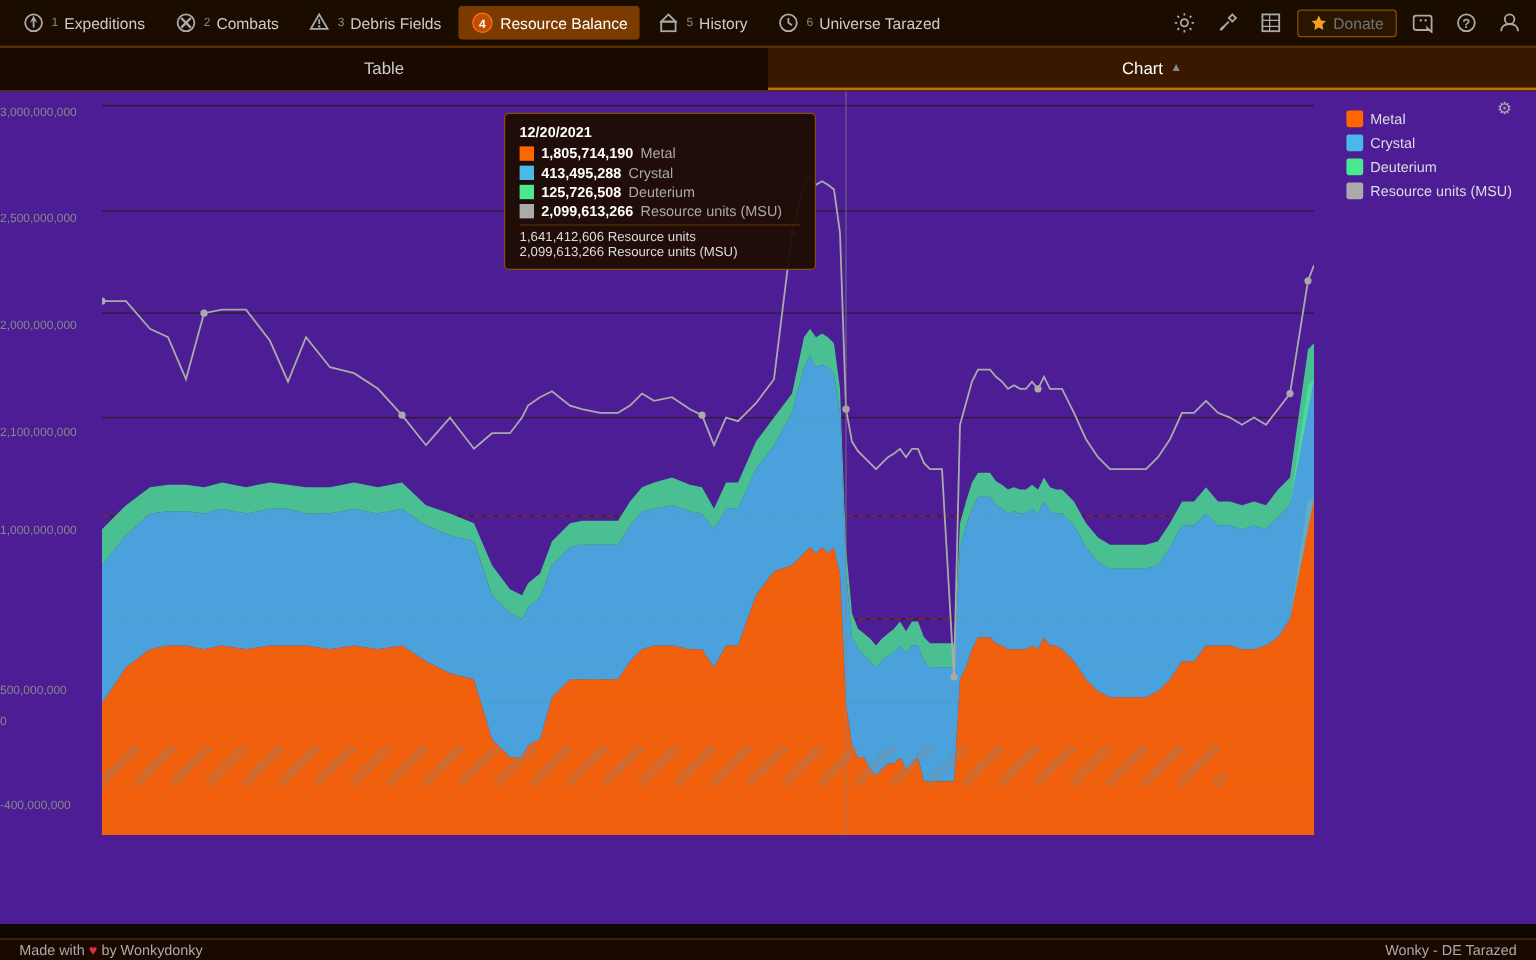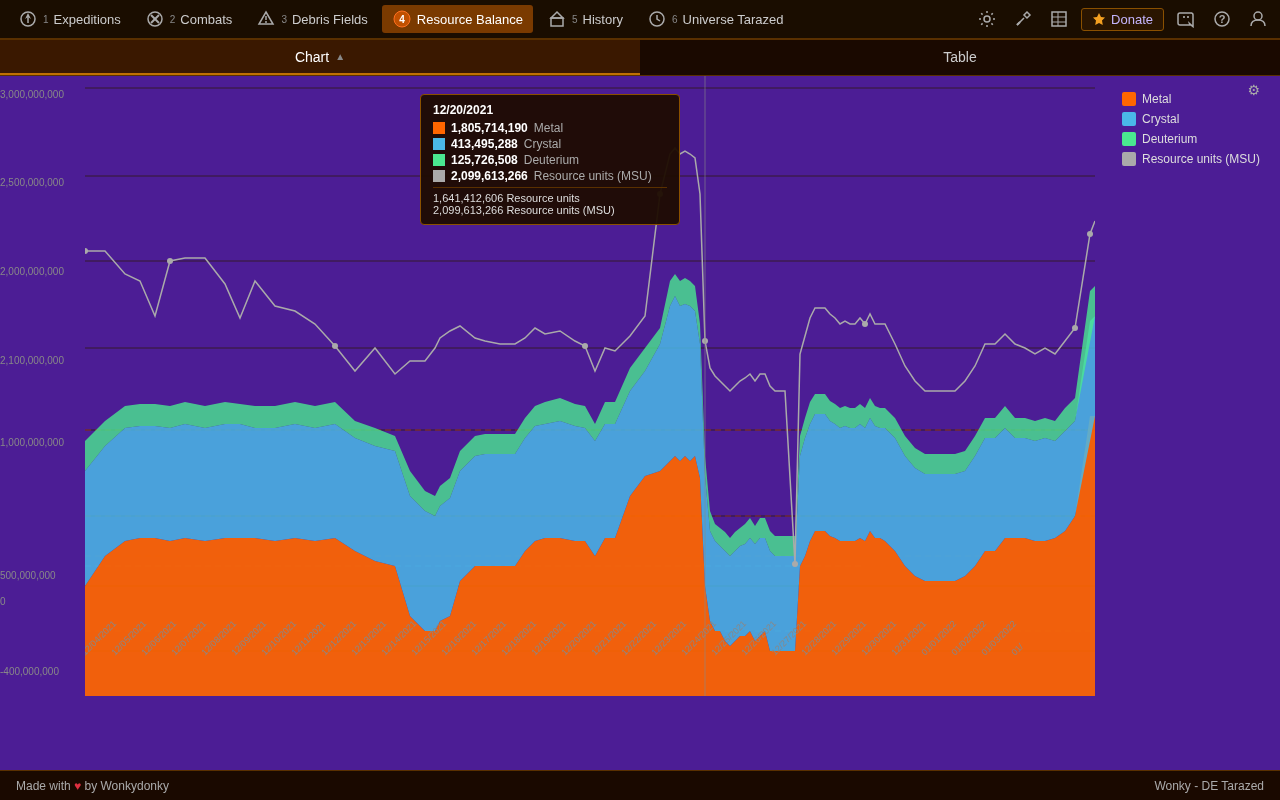--- a/index.html
+++ b/index.html
@@ -26,21 +26,21 @@
     }
     .nav-item.active { background: #7a3a00; color: #fff; }
     .nav-icon { width: 20px; height: 20px; display: inline-flex; align-items: center; justify-content: center; }
     .nav-right { display: flex; align-items: center; gap: 8px; }
     .nav-right-icon {
       width: 28px; height: 28px; display: flex; align-items: center; justify-content: center;
       cursor: pointer; color: #ccc; border-radius: 3px;
     }
     .donate-btn {
       background: #2a1500; border: 1px solid #8a5000;
-      color: #c4b5fd; padding: 3px 10px; border-radius: 3px;
+      color: #737373; padding: 3px 10px; border-radius: 3px;
       cursor: pointer; display: flex; align-items: center; gap: 5px;
       font-size: 13px;
     }
 
     
     #tab-bar {
       display: flex;
       background: #1a0900;
       border-bottom: 1px solid #5a3000;
       height: 36px;
@@ -95,21 +95,21 @@
     #tooltip .tt-swatch { width: 10px; height: 10px; }
     #tooltip .tt-val { color: #fff; font-weight: bold; }
     #tooltip .tt-label { color: #aaa; }
     #tooltip .tt-divider { border-top: 1px solid #5a3000; margin: 4px 0; }
     #tooltip .tt-total { color: #ddd; font-size: 11px; }
 
     
     #footer {
       position: absolute;
       bottom: 0; left: 0; right: 0;
-      height: 30px;
+      height: 18px;
       background: #1a0900;
       border-top: 1px solid #5a3000;
       display: flex; align-items: center; justify-content: space-between;
       padding: 0 16px;
       font-size: 12px; color: #aaa;
     }
     #footer .heart { color: #e03040; }
 
     
     .y-label {
@@ -233,26 +233,26 @@
     <div class="nav-right-icon">
       <svg width="18" height="18" viewBox="0 0 18 18">
           <circle cx="9" cy="6" r="4" fill="none" stroke="#aaa" stroke-width="1.5"></circle>
           <path d="M2 16c0-4 3.1-6 7-6s7 2 7 6" fill="none" stroke="#aaa" stroke-width="1.5"></path>
         </svg>
     </div>
   </div>
 </div>
 
 <div id="tab-bar">
+  <div class="tab-btn">
+    <span>Table</span>
+  </div>
   <div class="tab-btn active">
     <span>Chart</span>
     <span style="margin-left:6px;font-size:10px;color:#888;">▲</span>
-  </div>
-  <div class="tab-btn">
-    <span>Table</span>
   </div>
 </div>
 
 <div id="chart-area">
 
   <div style="position:absolute;left:0;top:0;width:85px;height:calc(100% - 60px);">
     <span class="y-label" style="top:2%;left:0;">3,000,000,000</span>
     <span class="y-label" style="top:16%;left:0;">2,500,000,000</span>
     <span class="y-label" style="top:30%;left:0;">2,000,000,000</span>
     <span class="y-label" style="top:44%;left:0;">2,100,000,000</span>

